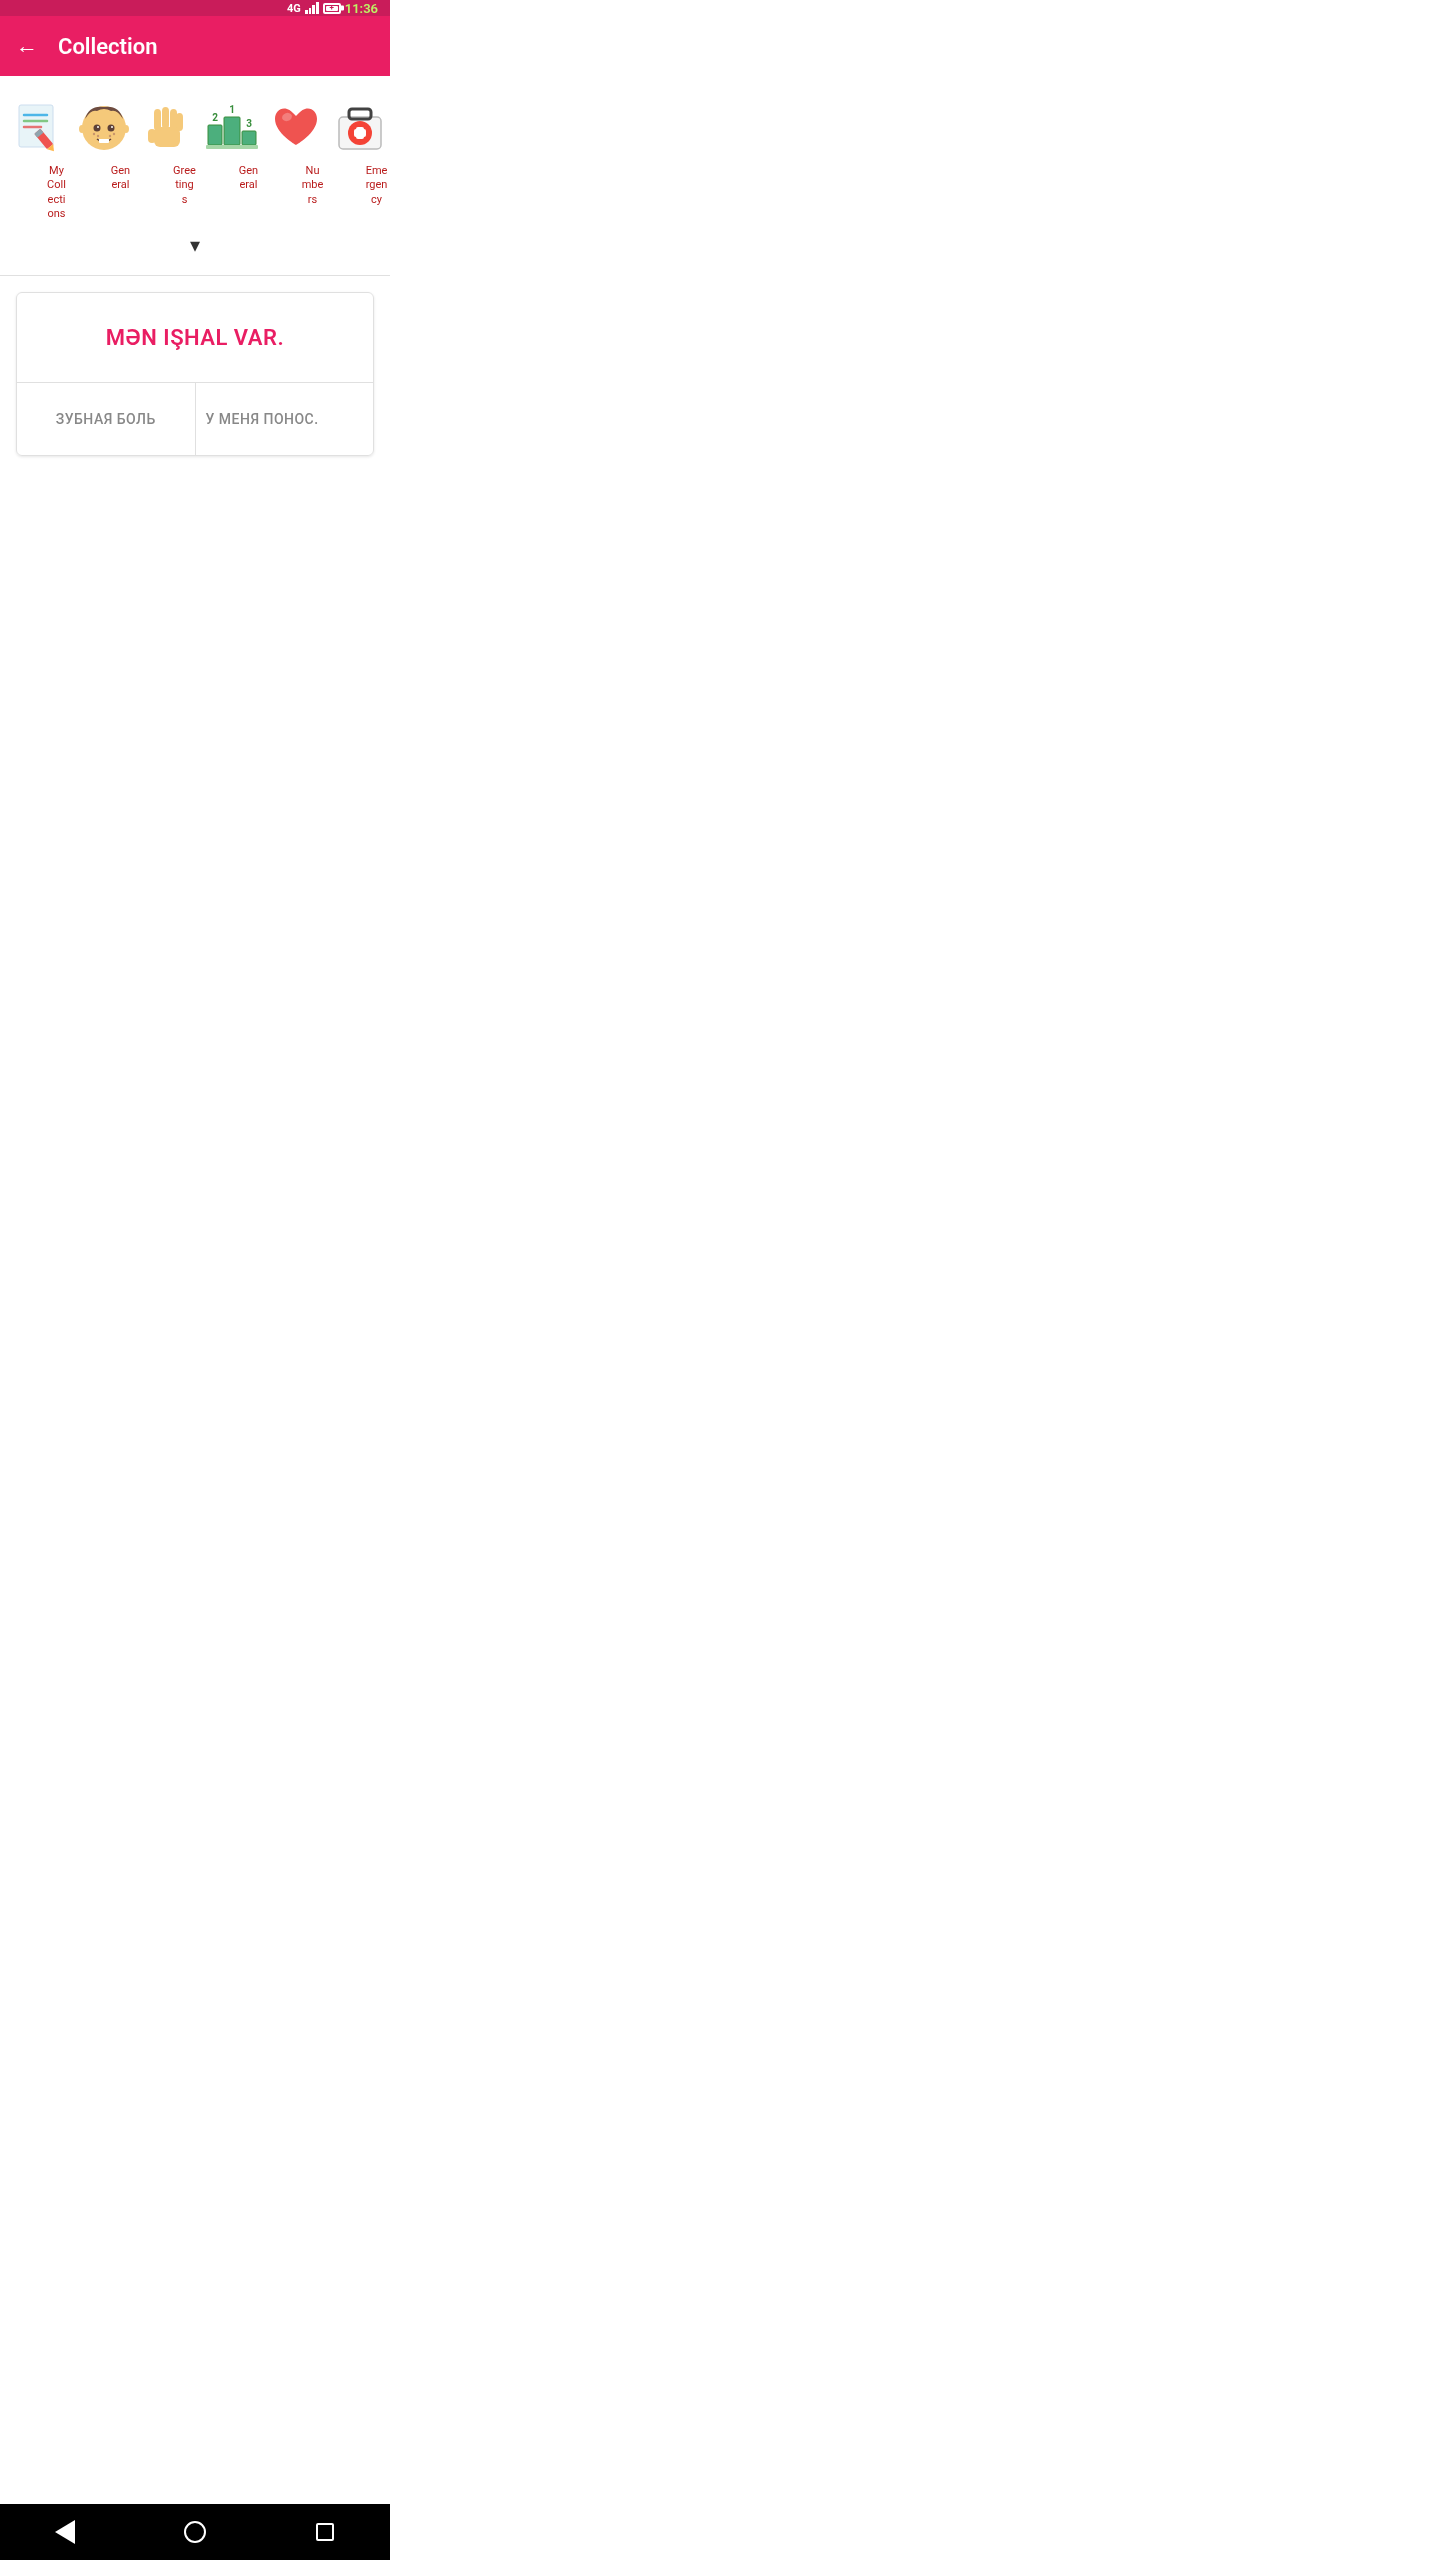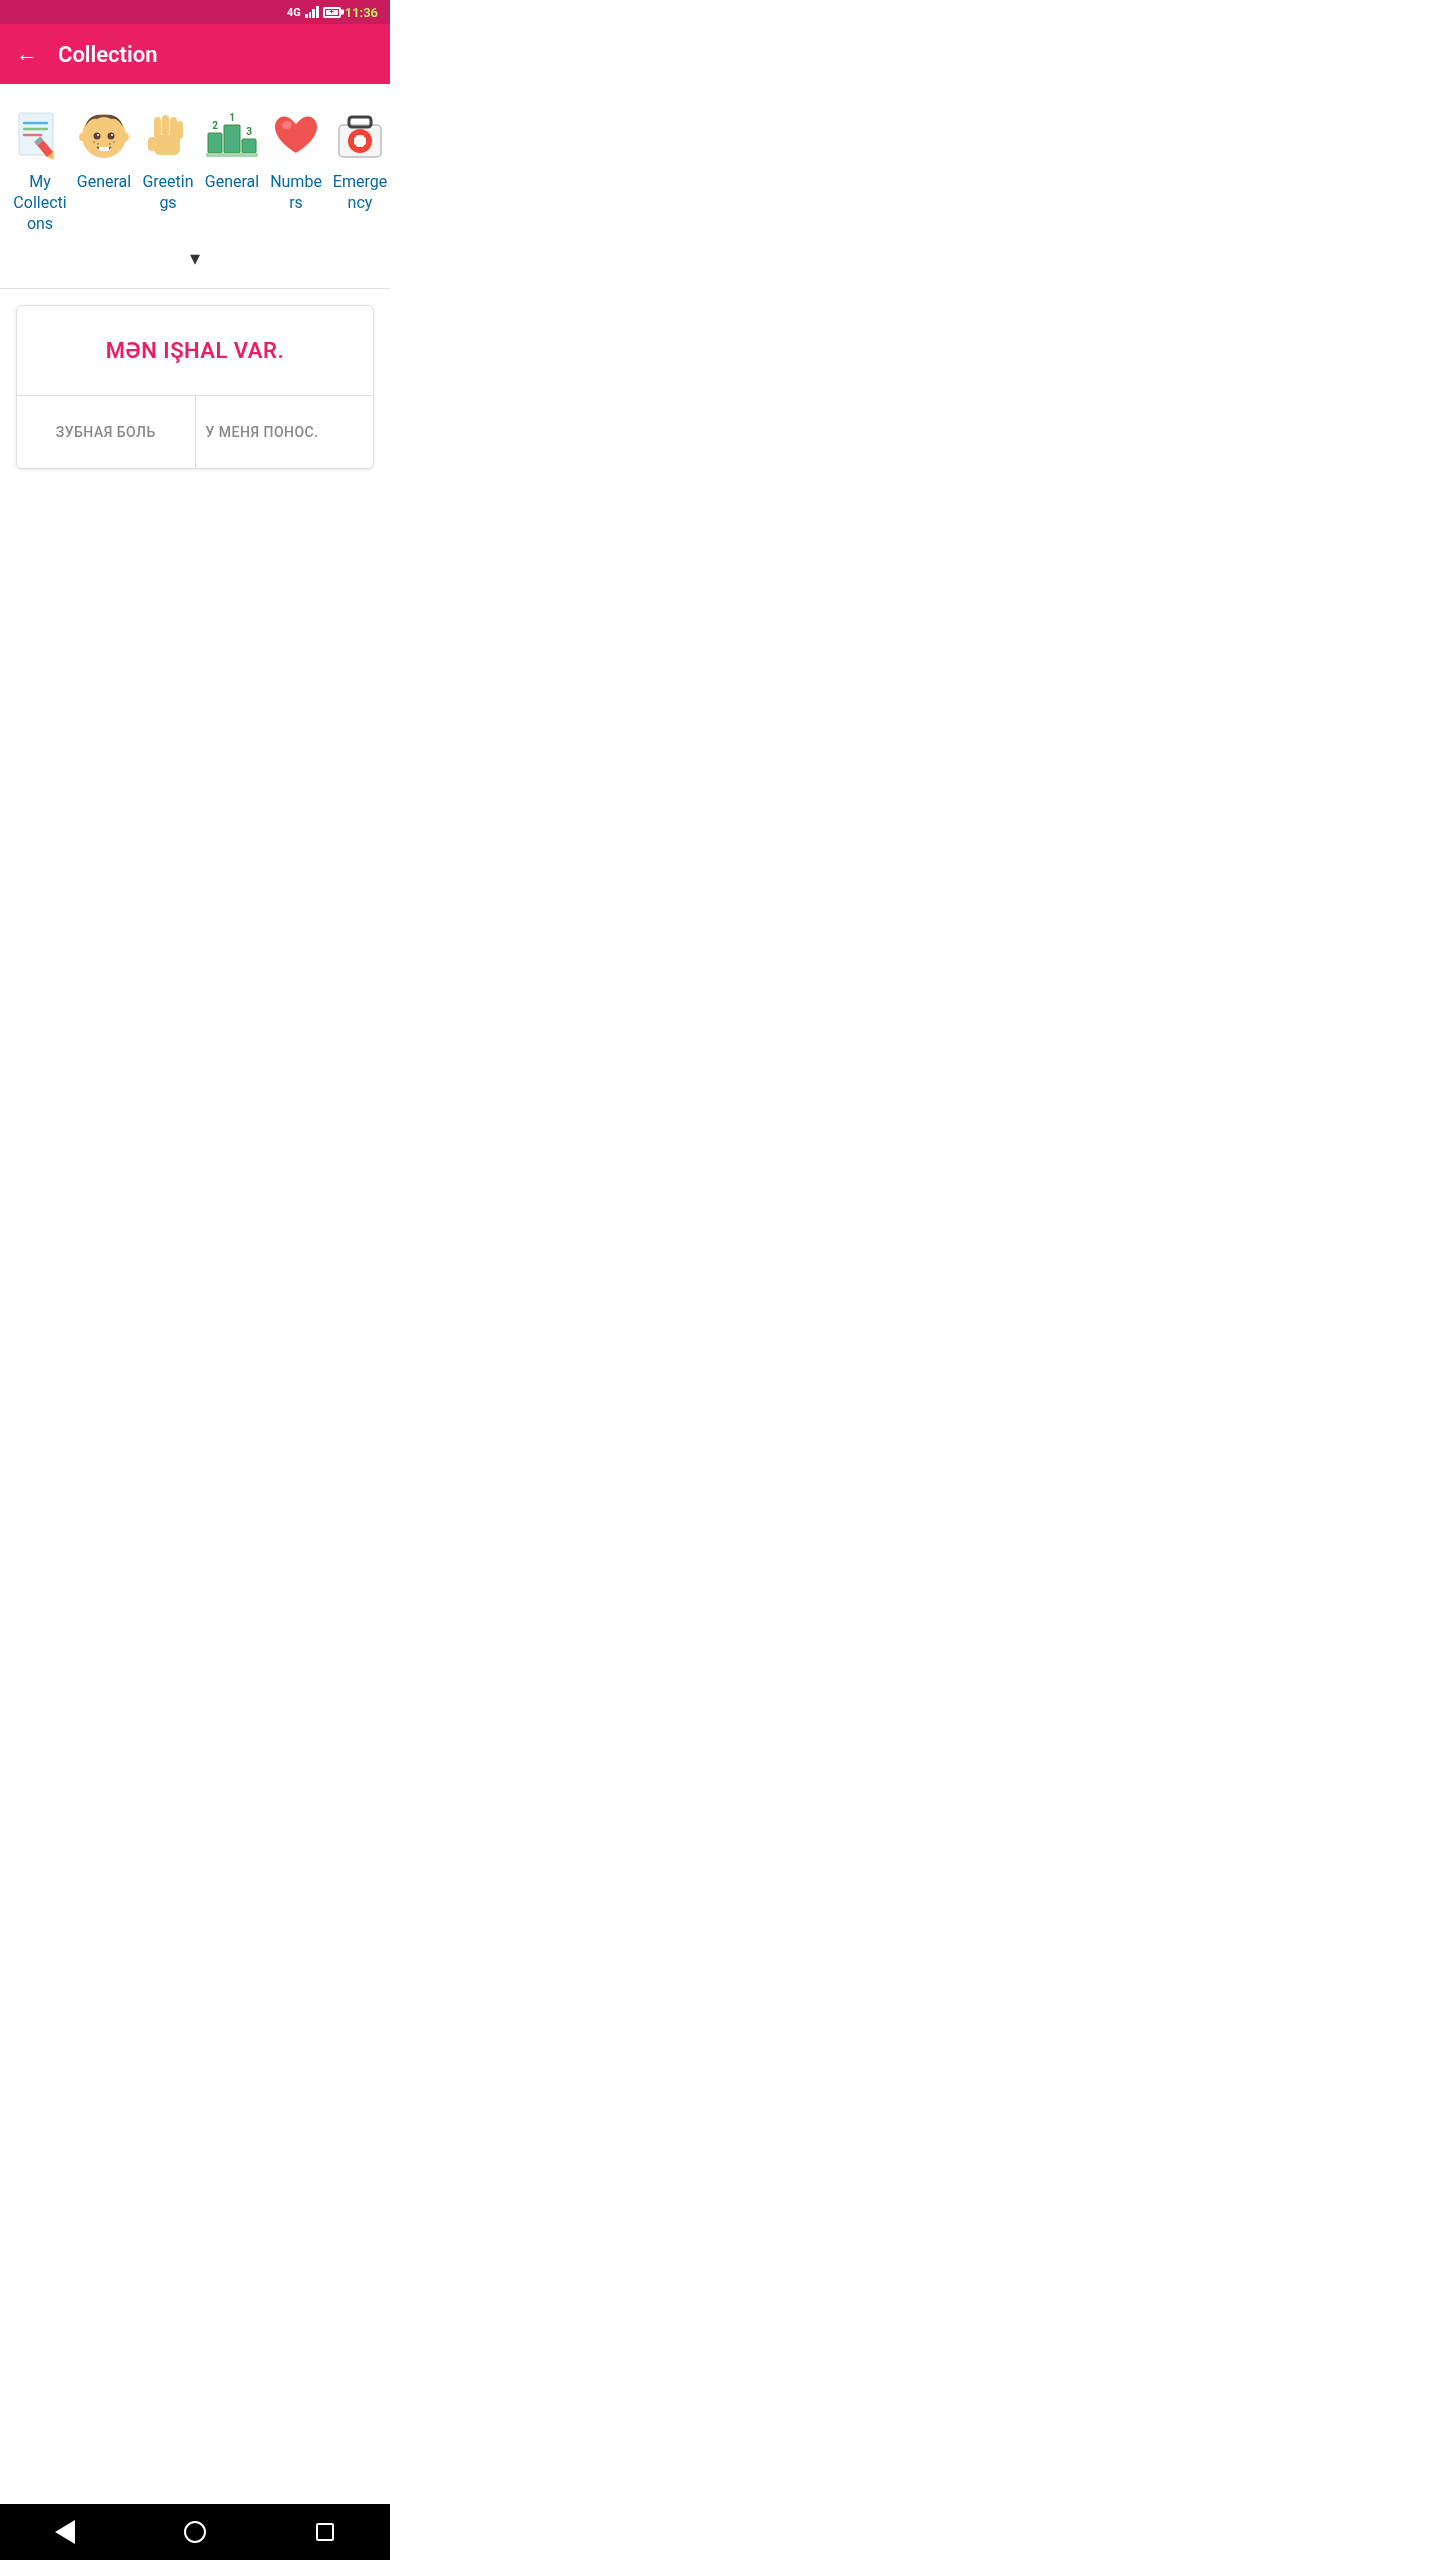--- a/index.html
+++ b/index.html
@@ -12,21 +12,21 @@
       width: 390px;
       min-height: 700px;
       font-family: 'Roboto', Arial, sans-serif;
       background: #fff;
       overflow-x: hidden;
     }
 
     
     .status-bar {
       background: #c91c5a;
-      height: 24px;
+      height: 16px;
       display: flex;
       align-items: center;
       justify-content: flex-end;
       padding-right: 12px;
       gap: 6px;
     }
 
     .status-bar-text {
       color: #bef264;
       font-size: 13px;
@@ -149,27 +149,28 @@
 
     .category-icon-wrap {
       width: 64px;
       height: 64px;
       display: flex;
       align-items: center;
       justify-content: center;
     }
 
     .category-label {
-      font-size: 16px;
-      color: #0369a1;
+      font-size: 11px;
+      color: #b91c1c;
       text-align: center;
       margin-top: 4px;
       line-height: 1.3;
       word-break: break-word;
       max-width: 60px;
+      margin-left: 33px;
     }
 
     
     .icon-svg {
       width: 58px;
       height: 58px;
     }
 
     
     .chevron-row {

